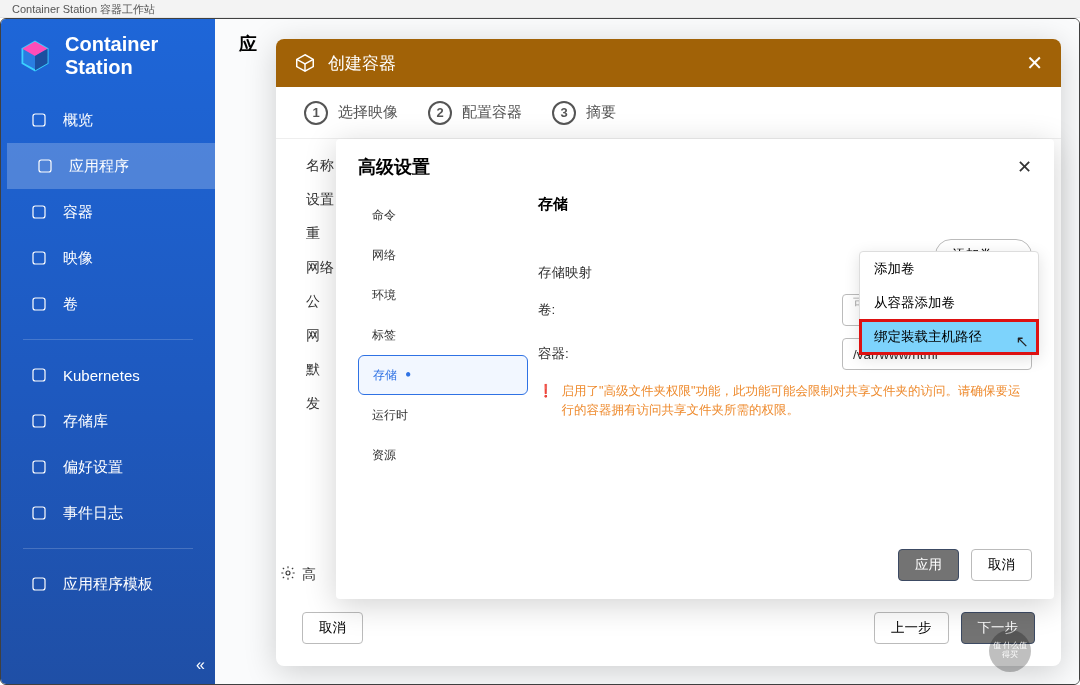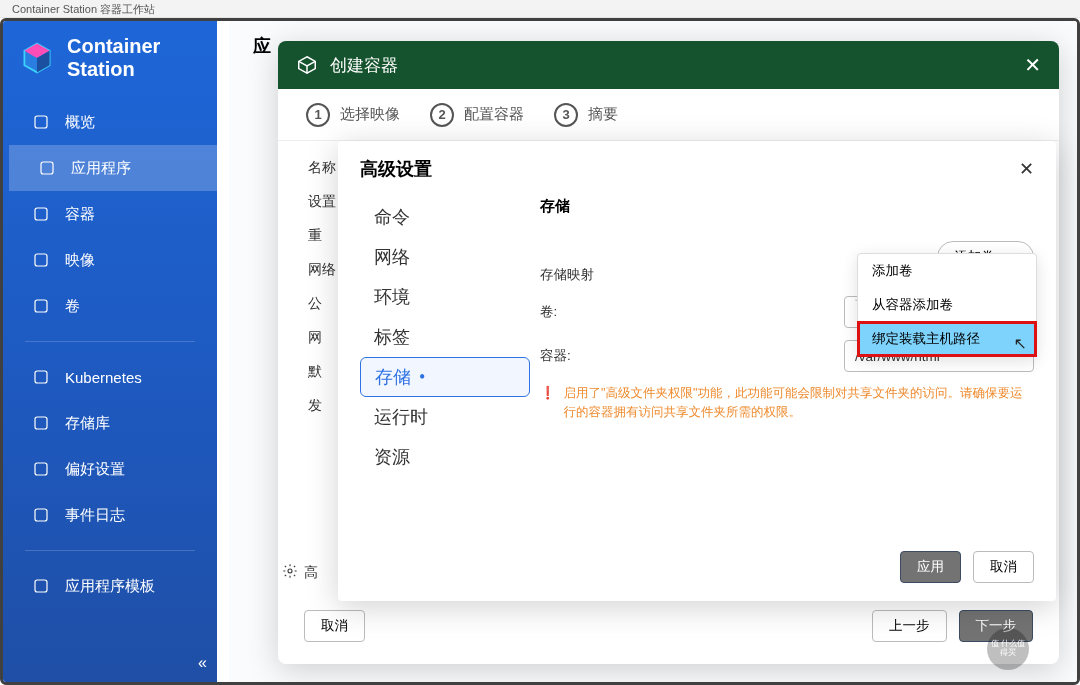--- a/index.html
+++ b/index.html
@@ -1,61 +1,61 @@
 <!DOCTYPE html>
 <html><head>
 <meta charset="utf-8">
 <style>
 * { box-sizing: border-box; margin: 0; padding: 0; font-family: -apple-system, "Helvetica Neue", Arial, sans-serif; }
 html, body { width: 1080px; height: 685px; overflow: hidden; background: #fff; }
 
 .window-title { height: 18px; font-size: 11px; color: #555; background: #f3f3f3; padding-left: 12px; line-height: 18px; border-bottom: 1px solid #e5e5e5; }
 
-.app-frame { position: relative; width: 1080px; height: 667px; display: flex; border: 3px solid #404040; border-radius: 6px; overflow: hidden; gap: 12px; }
+.app-frame { position: relative; width: 1080px; height: 667px; display: flex; border: 1px solid #404040; border-radius: 6px; overflow: hidden; }
 
 
 .sidebar { width: 214px; background: linear-gradient(180deg, #1e66d8 0%, #1e58bd 60%, #1f4fa6 100%); color: #fff; display: flex; flex-direction: column; position: relative; }
 .brand { display: flex; align-items: center; gap: 12px; padding: 14px 16px 18px; font-size: 20px; font-weight: 600; }
 .brand-logo { width: 36px; height: 36px; display: flex; align-items: center; justify-content: center; }
 .nav { flex: 1; padding: 0 0 10px; }
 .nav-item { display: flex; align-items: center; gap: 14px; height: 46px; padding: 0 28px; font-size: 15px; cursor: pointer; }
 .nav-item.active { background: rgba(255,255,255,.22); margin-left: 6px; }
 .nav-sep { height: 1px; background: rgba(255,255,255,.18); margin: 12px 22px; }
 .nav-icon { width: 20px; height: 20px; display: flex; align-items: center; justify-content: center; }
 .collapse { position: absolute; bottom: 10px; right: 10px; color: #fff; font-size: 16px; cursor: pointer; }
 
 
 .main { flex: 1; position: relative; background: #fafbfc; }
 .main-header { height: 50px; display: flex; align-items: center; padding: 0 24px; font-size: 18px; font-weight: 600; }
 
 
 .modal-overlay { position: absolute; left: 275px; top: 20px; right: 18px; bottom: 18px; }
 .modal { position: absolute; inset: 0; background: #fff; border-radius: 8px; box-shadow: 0 6px 32px rgba(0,0,0,.18); display: flex; flex-direction: column; overflow: hidden; }
-.modal-header { background: #14532d; color: #fff; height: 48px; display: flex; align-items: center; gap: 12px; padding: 0 18px; font-size: 17px; font-weight: 500; }
+.modal-header { background: #a16207; color: #fff; height: 48px; display: flex; align-items: center; gap: 12px; padding: 0 18px; font-size: 17px; font-weight: 500; }
 .modal-header .close { margin-left: auto; font-size: 20px; cursor: pointer; }
 .cube-icon { width: 22px; height: 22px; }
 
 .steps { height: 52px; display: flex; align-items: center; gap: 30px; padding: 0 28px; border-bottom: 1px solid #eee; background: #fff; }
 .step { display: flex; align-items: center; gap: 10px; color: #555; font-size: 15px; }
 .step-num { width: 24px; height: 24px; border: 2px solid #555; border-radius: 50%; display: flex; align-items: center; justify-content: center; font-size: 13px; font-weight: 600; }
 
 .modal-body { flex: 1; padding: 18px 30px 0; position: relative; font-size: 14px; color: #333; }
 .bg-labels div { margin-bottom: 16px; color: #333; }
 
 .modal-footer { display: flex; align-items: center; gap: 12px; padding: 14px 26px 22px; }
 .spacer { flex: 1; }
 
 
 .adv-panel { position: absolute; left: 335px; top: 120px; width: 718px; height: 460px; background: #fff; border-radius: 4px; box-shadow: 0 6px 32px rgba(0,0,0,.18); display: flex; flex-direction: column; overflow: visible; }
 .adv-header { display: flex; align-items: center; padding: 16px 22px 6px; }
 .adv-title { font-size: 18px; font-weight: 700; }
 .adv-close { margin-left: auto; font-size: 18px; cursor: pointer; color: #333; }
 .adv-body { flex: 1; display: flex; padding: 10px 22px 0; }
 .adv-tabs { width: 170px; }
-.adv-tab { height: 40px; display: flex; align-items: center; padding: 0 14px; font-size: 18px; color: #333; border-radius: 6px; cursor: pointer; font-family: Liberation Serif, serif; }
+.adv-tab { height: 40px; display: flex; align-items: center; padding: 0 14px; font-size: 12px; color: #333; border-radius: 6px; cursor: pointer; font-family: Liberation Serif, serif; }
 .adv-tab.active { border: 1.5px solid #2f72e4; color: #2f72e4; background: #f2f7ff; }
 .adv-tab.active::after { content: "•"; margin-left: 8px; color: #2f72e4; font-size: 18px; }
 .adv-content { flex: 1; padding-left: 10px; }
 .sec-title { font-size: 15px; font-weight: 700; margin-bottom: 14px; }
 .row { display: flex; align-items: center; gap: 12px; margin-bottom: 12px; }
 .row-label { width: 58px; color: #333; font-size: 13.5px; }
 .map-head { display: flex; align-items: center; margin-bottom: 12px; }
 .map-head .sub { font-size: 13.5px; color: #333; margin-top: 36px; }
 .btn { height: 32px; padding: 0 16px; border: 1px solid #bbb; background: #fff; border-radius: 16px; font-size: 13.5px; cursor: pointer; display: inline-flex; align-items: center; gap: 6px; }
 .btn-rect { border-radius: 4px; }

